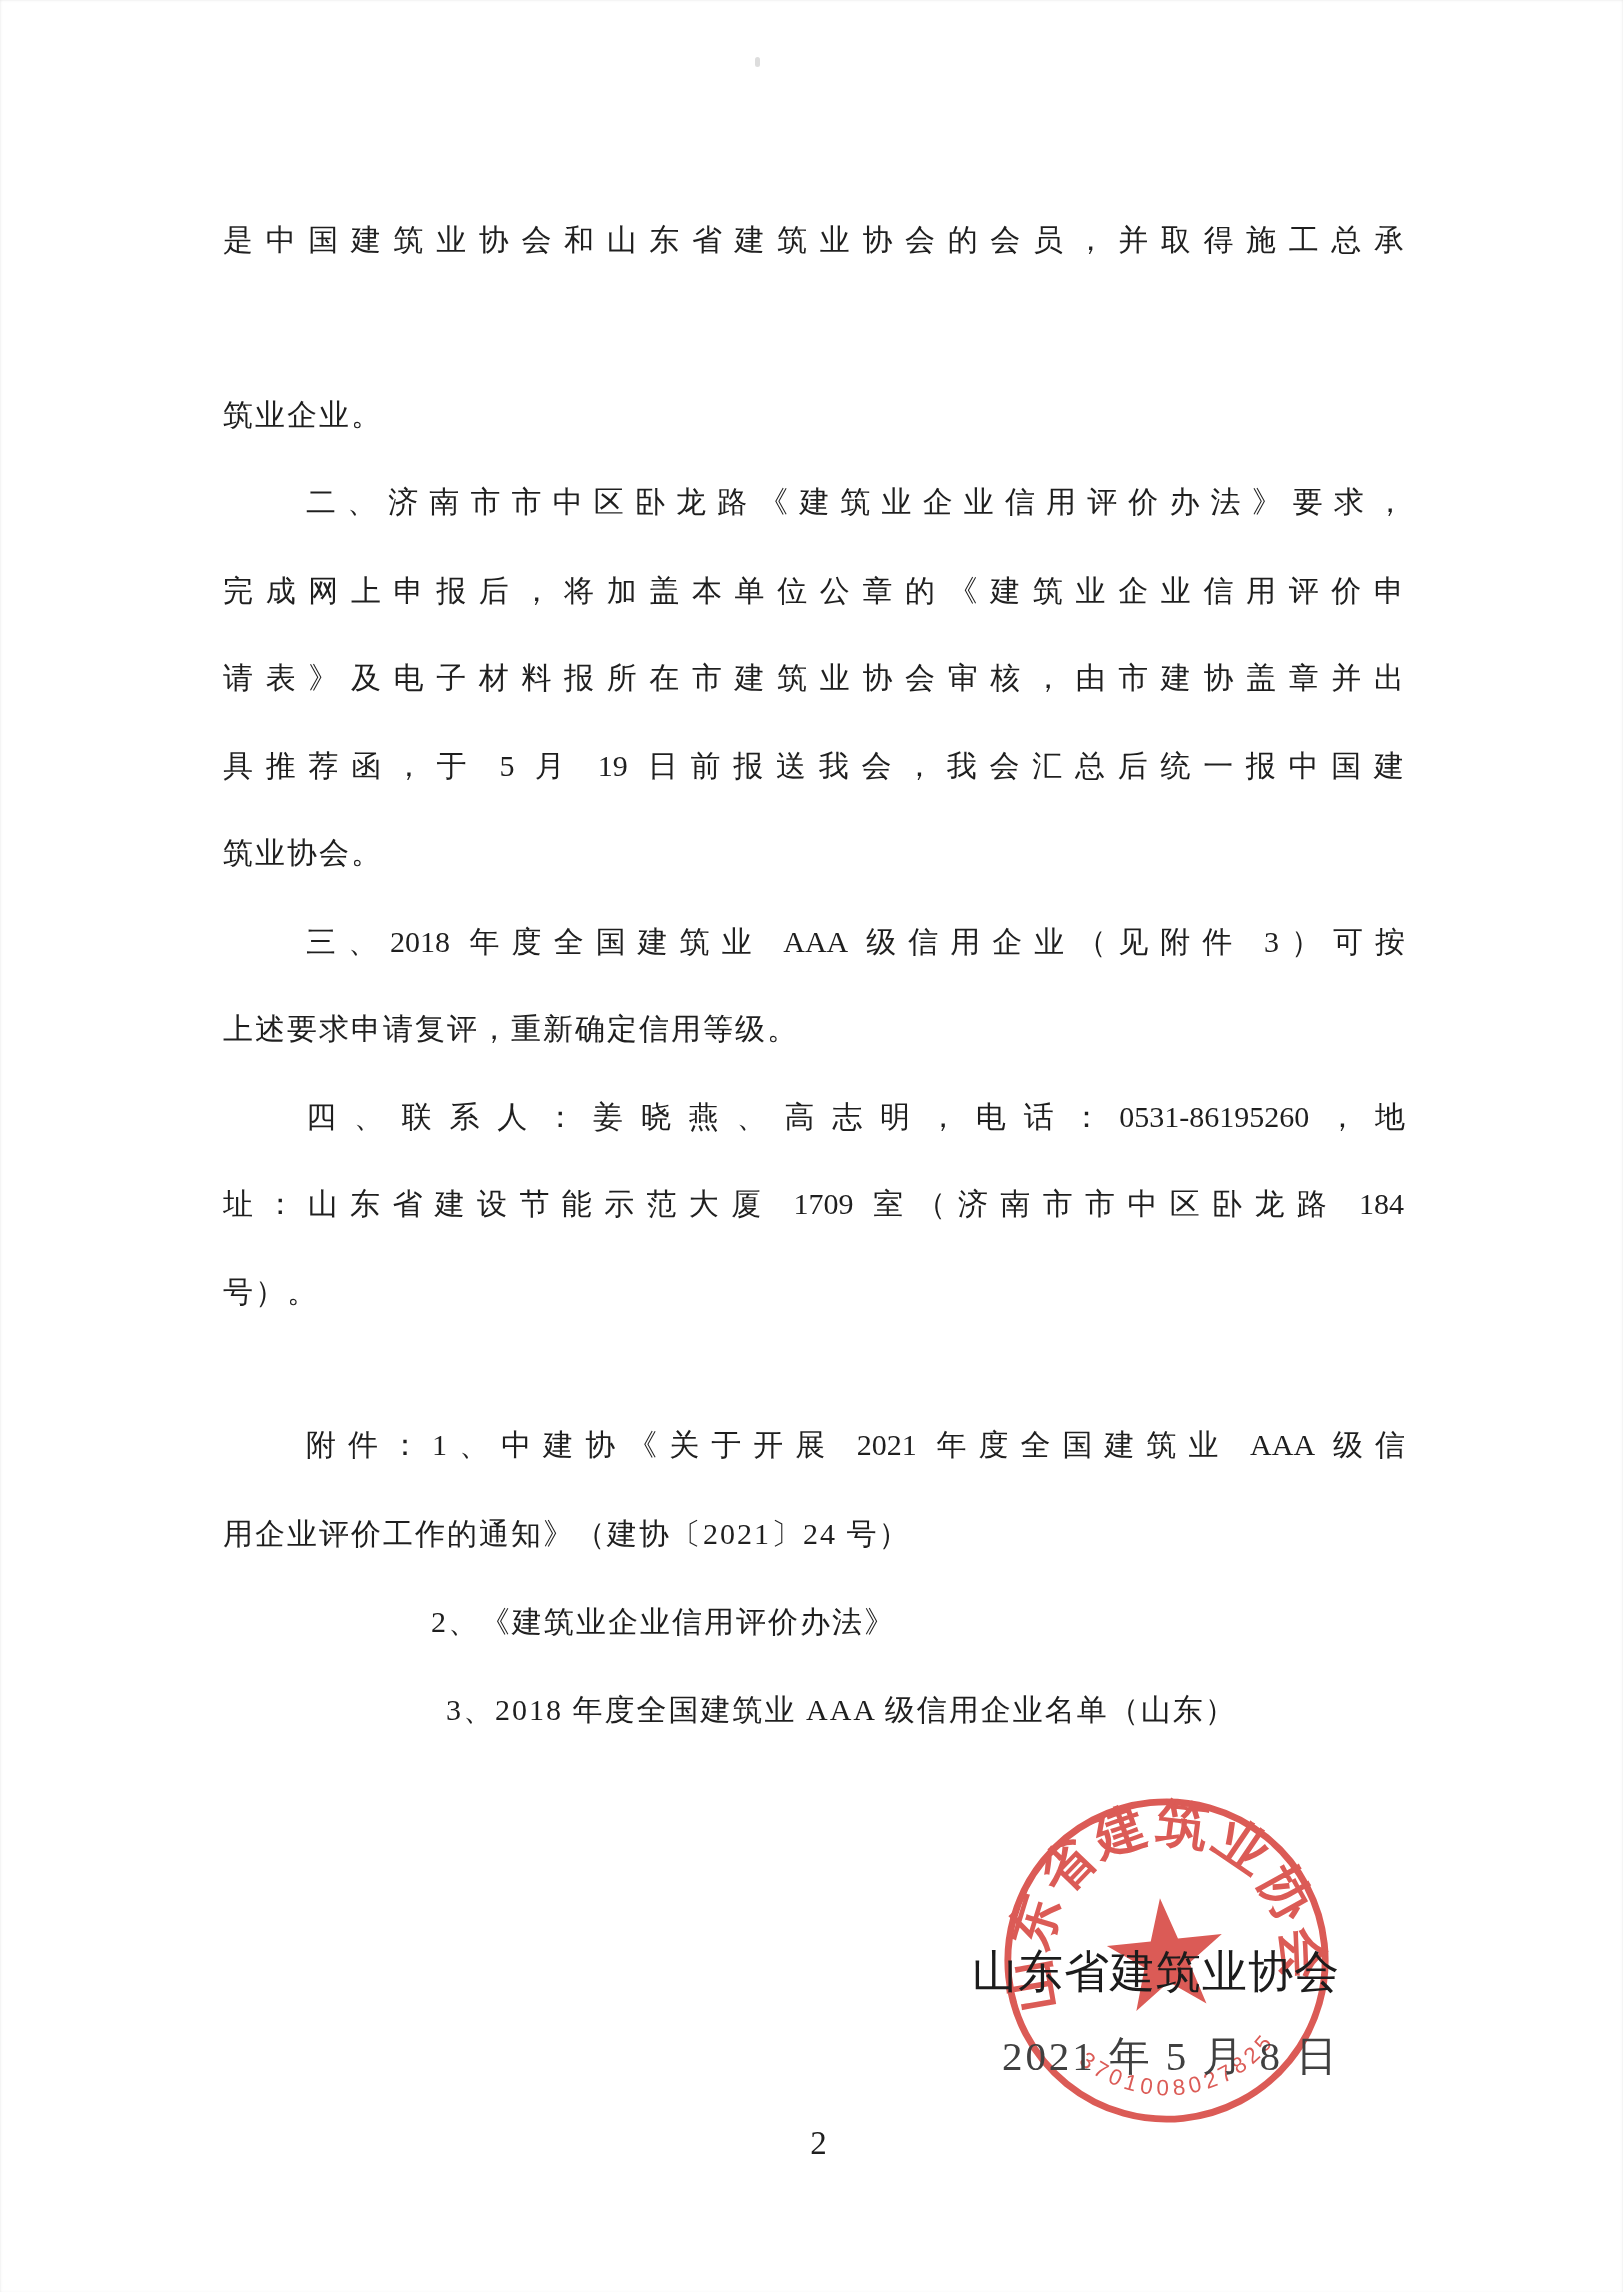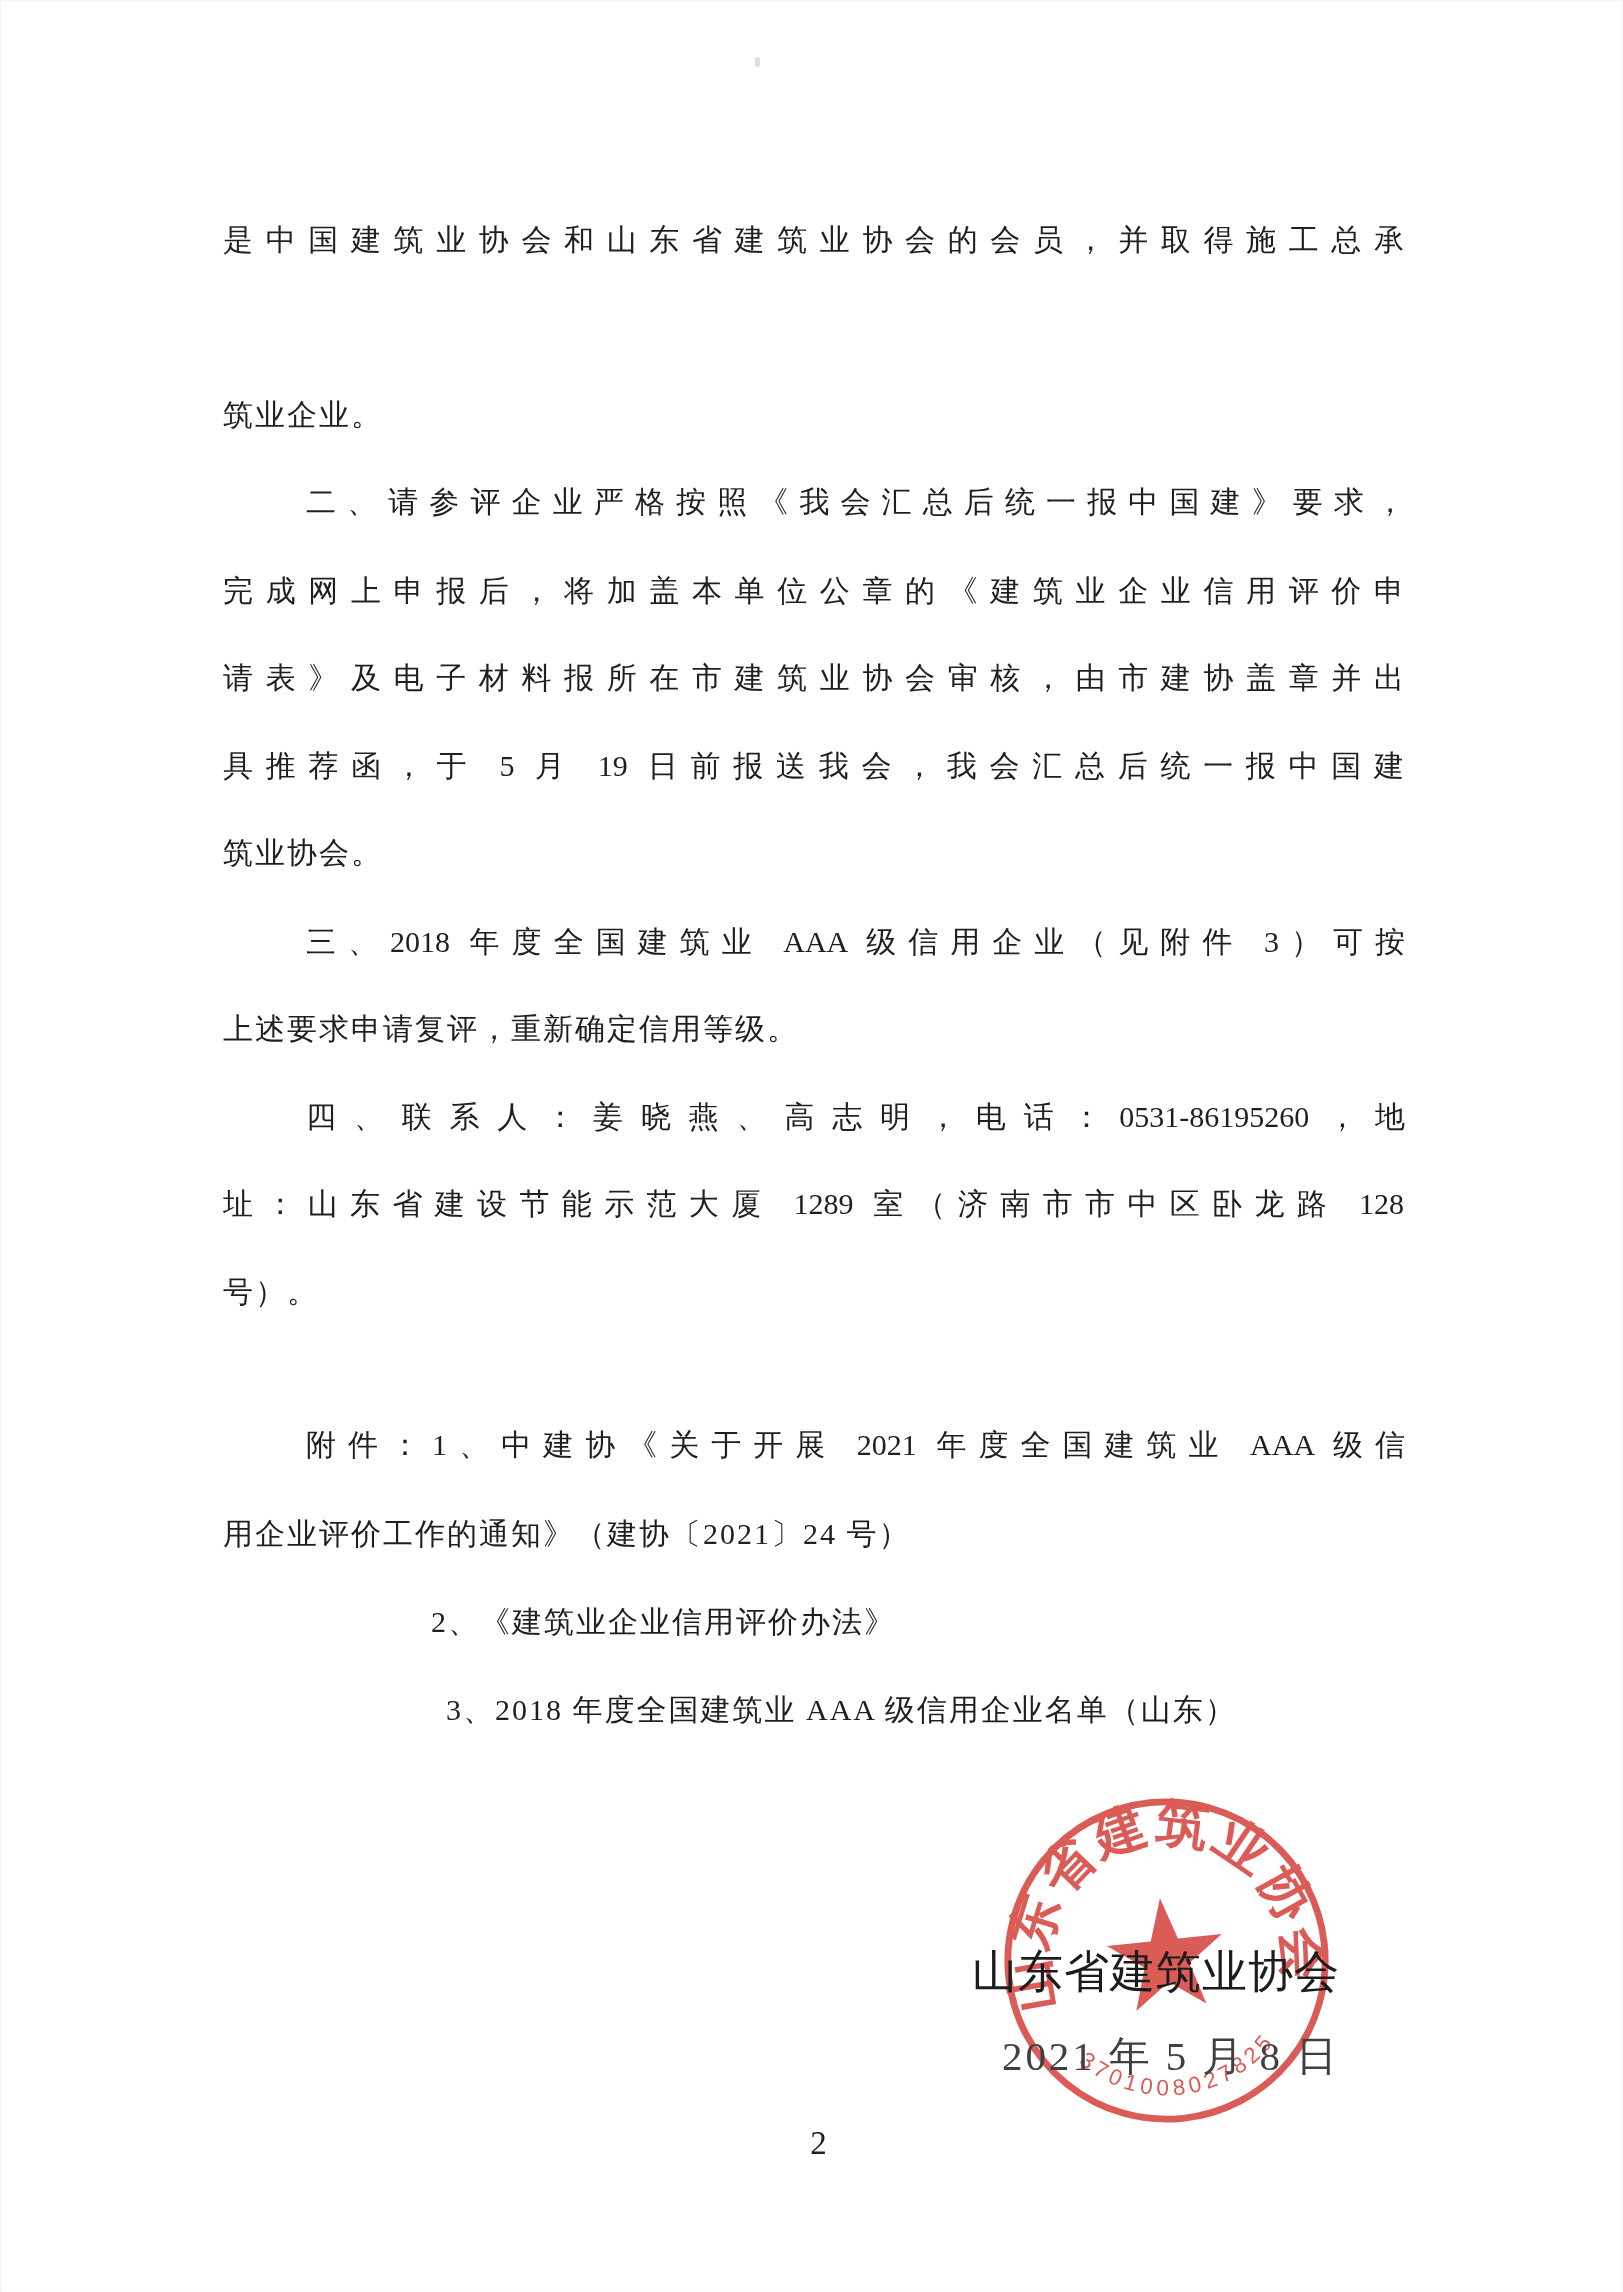--- a/index.html
+++ b/index.html
@@ -58,29 +58,29 @@
 </style>
 </head>
 <body>
 
 <div class="page">
 
   <div class="speck"></div>
 
   <div class="ln jst" style="top:210px;left:223px;width:1181px;">是中国建筑业协会和山东省建筑业协会的会员，并取得施工总承</div>
   <div class="ln" style="top:385px;left:223px;">筑业企业。</div>
-  <div class="ln jst" style="top:472px;left:306px;width:1099px;">二、请参评企业严格按照《我会汇总后统一报中国建》要求，</div>
+  <div class="ln jst" style="top:472px;left:306px;width:1099px;">二、济南市市中区卧龙路《建筑业企业信用评价办法》要求，</div>
   <div class="ln jst" style="top:561px;left:223px;width:1181px;">完成网上申报后，将加盖本单位公章的《建筑业企业信用评价申</div>
   <div class="ln jst" style="top:648px;left:223px;width:1181px;">请表》及电子材料报所在市建筑业协会审核，由市建协盖章并出</div>
   <div class="ln jst" style="top:736px;left:223px;width:1181px;">具推荐函，于 5 月 19 日前报送我会，我会汇总后统一报中国建</div>
   <div class="ln" style="top:823px;left:223px;">筑业协会。</div>
   <div class="ln jst" style="top:912px;left:306px;width:1099px;">三、2018 年度全国建筑业 AAA 级信用企业（见附件 3）可按</div>
   <div class="ln" style="top:999px;left:223px;">上述要求申请复评，重新确定信用等级。</div>
   <div class="ln jst" style="top:1087px;left:306px;width:1099px;">四、联系人：姜晓燕、高志明，电话：0531-86195260，地</div>
-  <div class="ln jst" style="top:1174px;left:223px;width:1181px;">址：山东省建设节能示范大厦 1289 室（济南市市中区卧龙路 128</div>
+  <div class="ln jst" style="top:1174px;left:223px;width:1181px;">址：山东省建设节能示范大厦 1709 室（济南市市中区卧龙路 184</div>
   <div class="ln" style="top:1262px;left:223px;">号）。</div>
 
   <div class="ln jst" style="top:1415px;left:306px;width:1099px;">附件：1、中建协《关于开展 2021 年度全国建筑业 AAA 级信</div>
   <div class="ln" style="top:1504px;left:223px;">用企业评价工作的通知》（建协〔2021〕24 号）</div>
   <div class="ln" style="top:1592px;left:431px;">2、《建筑业企业信用评价办法》</div>
   <div class="ln" style="top:1680px;left:446px;">3、2018 年度全国建筑业 AAA 级信用企业名单（山东）</div>
 
   <svg class="seal" viewBox="0 0 340 340" aria-hidden="true">
     <defs>
       <path id="sealArc" d="M 55.3 211.7 A 122 122 0 1 1 284.7 211.7" fill="none"></path>

